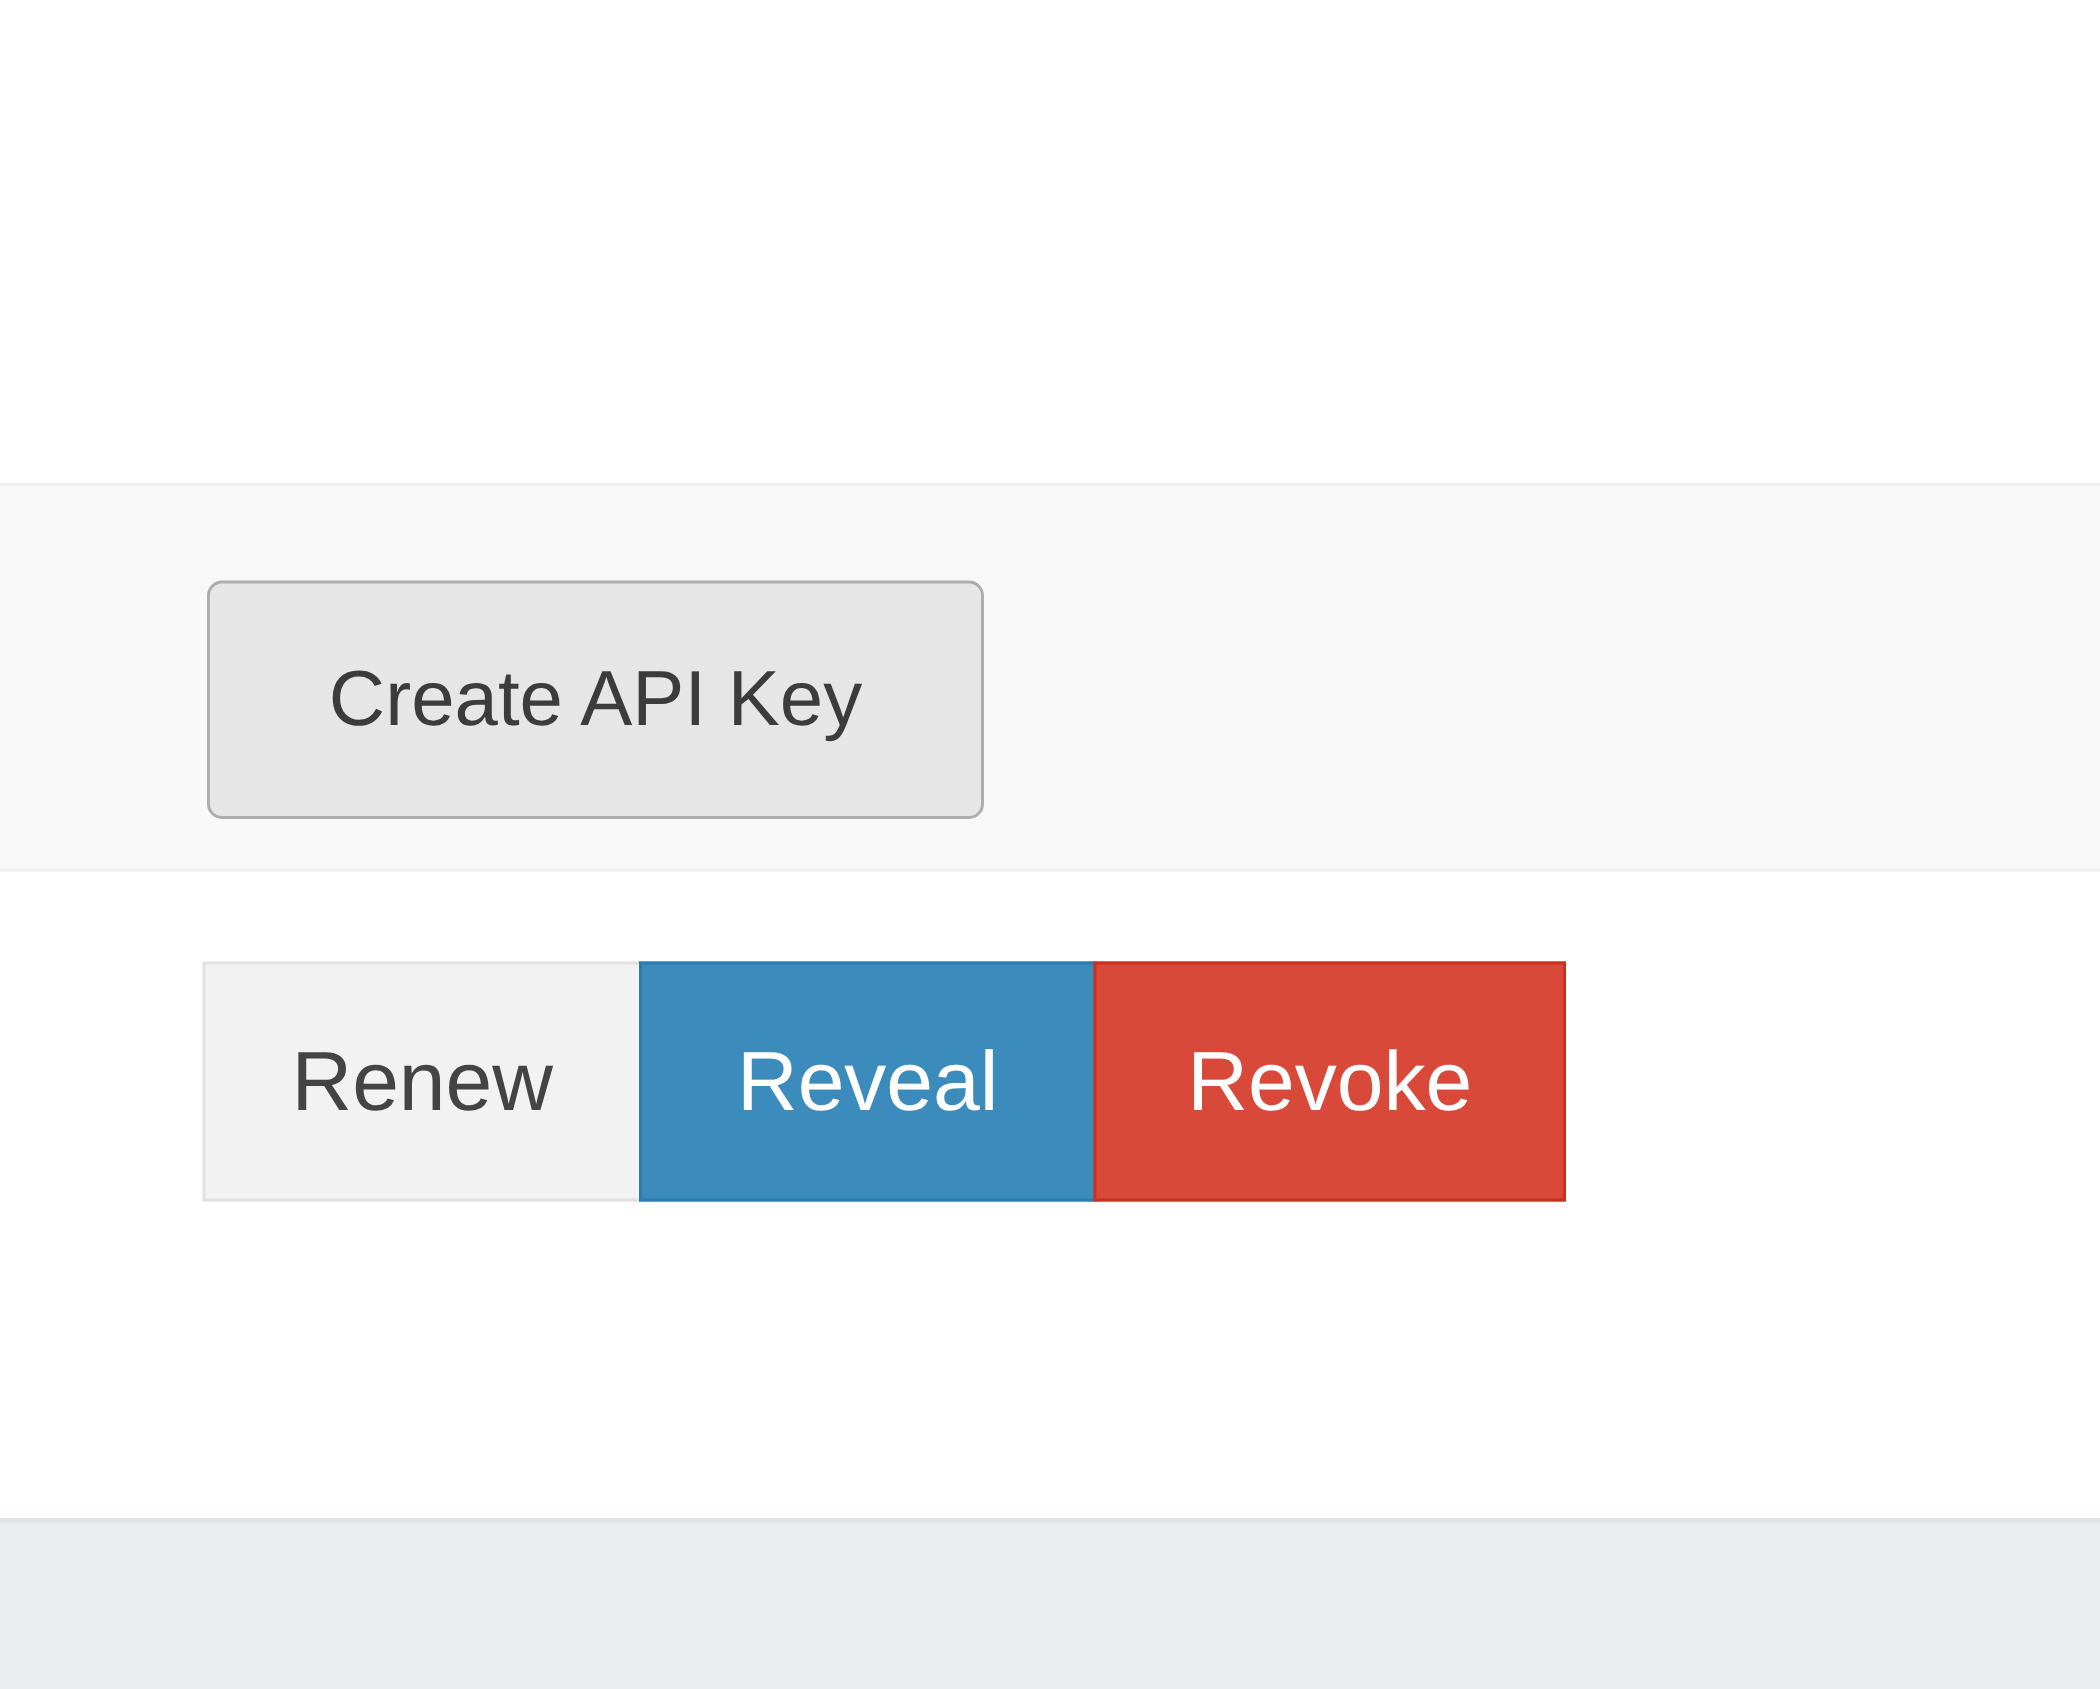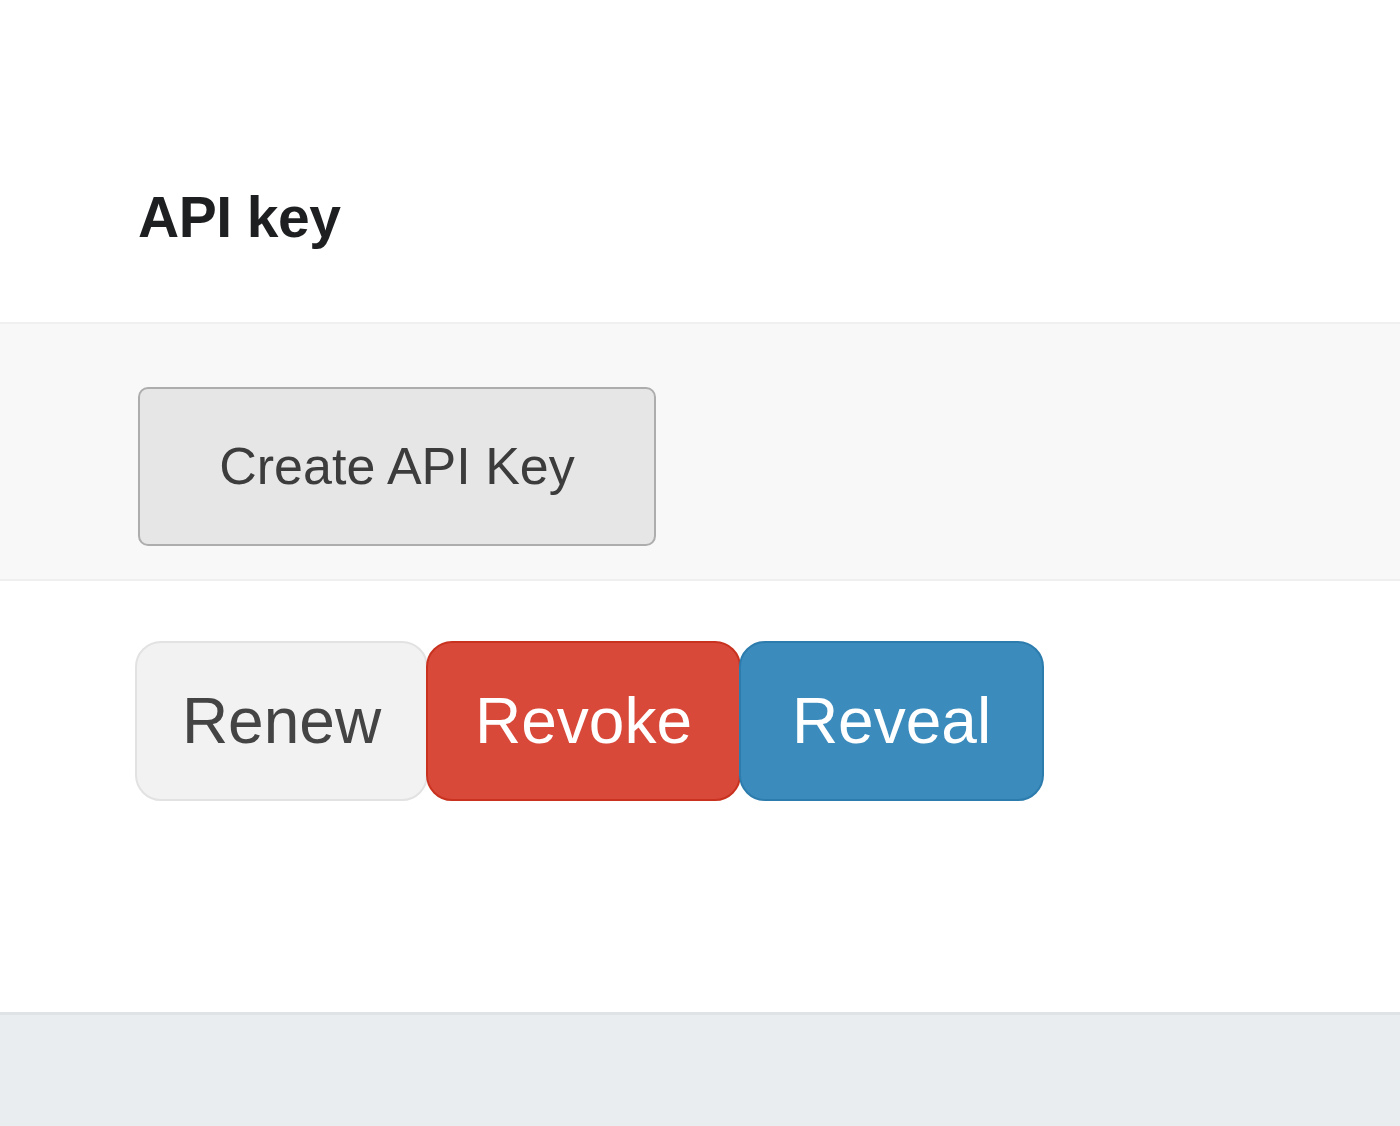--- a/index.html
+++ b/index.html
@@ -76,31 +76,30 @@
     left: 135px;
     top: 641px;
     height: 160px;
     display: flex;
     align-items: stretch;
   }
 
   .btn {
     box-sizing: border-box;
     font-family: "Liberation Sans", sans-serif;
-    font-size: 64px;
+    font-size: 56px;
     line-height: 1;
     display: flex;
     align-items: center;
     justify-content: center;
     padding: 0 46px;
     cursor: pointer;
     border-style: solid;
     border-width: 2px;
     white-space: nowrap;
-    border-radius: 26px;
   }
 
   .btn-renew {
     background: #f2f2f2;
     border-color: #e2e2e2;
     color: #444444;
     width: 293px;
     padding: 0;
   }
 
@@ -132,27 +131,26 @@
     background: #e9edf0;
     border-top: 3px solid #dfe3e6;
     box-sizing: border-box;
   }
 </style>
 </head>
 <body>
 
 <div class="page">
 
-  <h2 class="section-title">API key</h2>
 
   <div class="toolbar-band">
     <button class="create-key-button">Create API Key</button>
   </div>
 
   <div class="button-group">
     <button class="btn btn-renew">Renew</button>
+    <button class="btn btn-reveal">Reveal</button>
     <button class="btn btn-revoke">Revoke</button>
-    <button class="btn btn-reveal">Reveal</button>
   </div>
 
   <div class="footer-band"></div>
 
 </div>
 
 </body></html>

